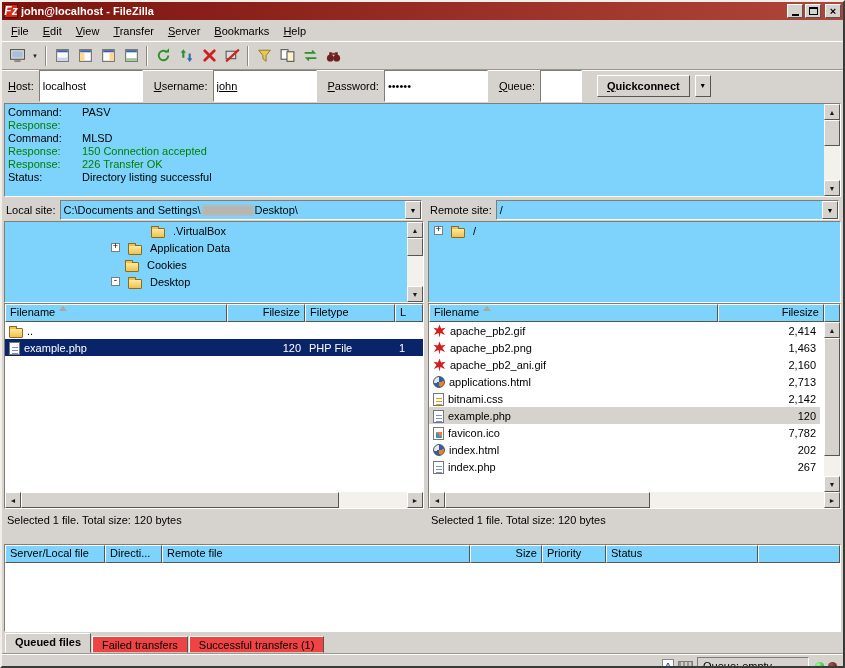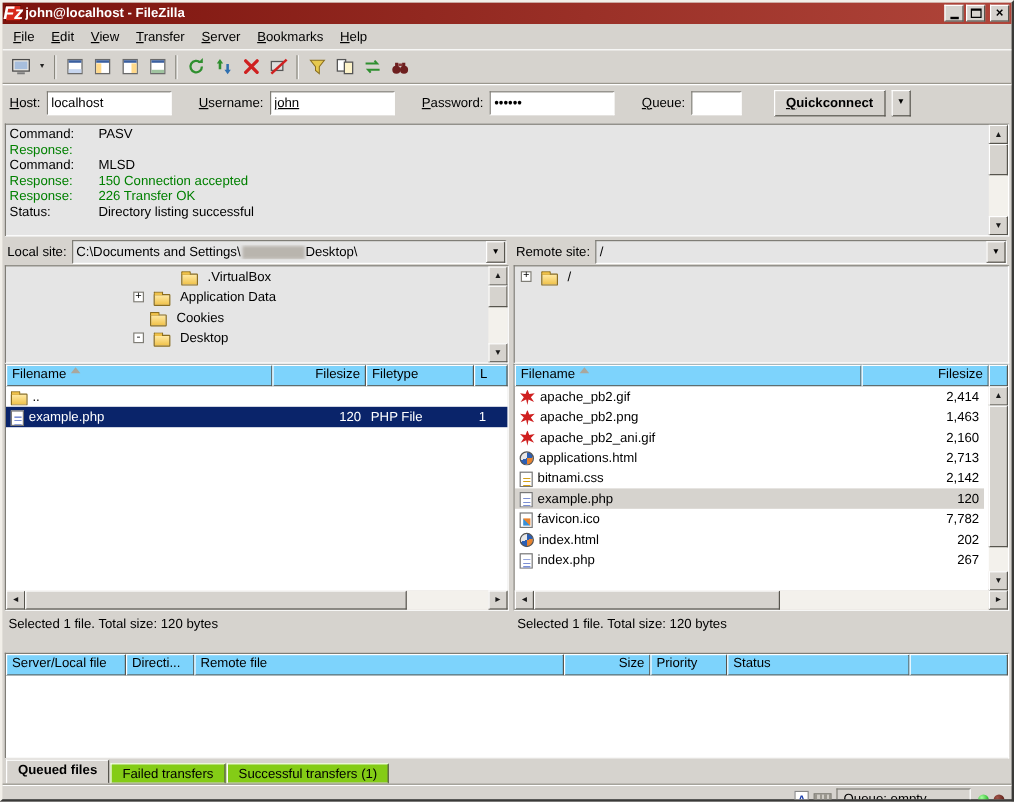--- a/index.html
+++ b/index.html
@@ -1,28 +1,28 @@
 <!DOCTYPE html>
 <html><head>
 <meta charset="utf-8">
 <style>
   html,body{margin:0;padding:0;background:#6b6b6b}
   body{font-family:"Liberation Sans",sans-serif;font-size:11px;color:#000}
   .window{width:845px;height:668px;box-sizing:border-box;background:#d6d3ce;
     border:2px solid;border-color:#f2efe9 #3a3a38 #3a3a38 #f2efe9;
     display:flex;flex-direction:column;overflow:hidden;position:relative}
   .raised{border:1px solid;border-color:#ffffff #57554e #57554e #ffffff;background:#d6d3ce}
-  .sunken{border:1px solid;border-color:#7f7d76 #ffffff #ffffff #7f7d76;background:#e5e5e5}
+  .sunken{border:1px solid;border-color:#7f7d76 #ffffff #ffffff #7f7d76;background:#7dd3fc}
   .sunken-flat{border:1px solid;border-color:#7f7d76 #ffffff #ffffff #7f7d76}
 
   
   .titlebar{height:18px;flex:none;background:linear-gradient(90deg,#7c130d,#b0453a);
     display:flex;align-items:center;padding:0 2px;gap:3px}
   .logo{width:14px;height:14px;flex:none;background:#d8281a;border:1px solid #5e0b06;box-sizing:border-box;
-    color:#fff;font-weight:bold;font-style:italic;font-size:15px;display:flex;align-items:center;justify-content:center}
+    color:#fff;font-weight:bold;font-style:italic;font-size:12px;display:flex;align-items:center;justify-content:center}
   .title-text{flex:1;color:#fff;font-weight:bold;white-space:nowrap;overflow:hidden}
   .winbtns{display:flex;gap:2px;align-items:center}
   .wbtn{width:16px;height:14px;box-sizing:border-box;display:flex;align-items:center;justify-content:center;
     font-size:11px;line-height:1;font-weight:bold;cursor:default}
   .glyph-min{width:7px;height:2px;background:#000;margin-top:7px}
   .glyph-max{width:9px;height:8px;box-sizing:border-box;border:1px solid #000;border-top-width:2px}
 
   
   .menubar{height:21px;flex:none;display:flex;align-items:center;padding:0 2px}
   .menu-item{display:inline-block;padding:3px 7px}
@@ -33,22 +33,22 @@
     border-top:1px solid #fff}
   .tbtn{width:22px;height:22px;display:flex;align-items:center;justify-content:center}
   .tbtn svg{width:17px;height:17px}
   .tbtn-dd{width:12px;height:22px;display:flex;align-items:center;justify-content:center;font-size:6px;color:#222}
   .tsep{width:0;height:20px;border-left:1px solid #8a887f;border-right:1px solid #fff;margin:0 3px}
 
   
   .quickbar{height:31px;flex:none;display:flex;align-items:center;padding:0 6px;gap:5px;border-top:1px solid #9a978e;box-shadow:inset 0 1px 0 #fff}
   .qlabel{display:inline-block;white-space:nowrap}
   .qlabel::first-letter{text-decoration:underline}
-  .qinput{height:20px;box-sizing:border-box;border:1px solid;border-color:#7f7d76 #fff #fff #7f7d76;
-    background:#fff;font:11px "Liberation Sans",sans-serif;padding:1px 3px;margin-right:18px}
+  .qinput{height:32px;box-sizing:border-box;border:1px solid;border-color:#7f7d76 #fff #fff #7f7d76;
+    background:#fff;font:11px "Liberation Sans",sans-serif;padding:1px 3px;margin-right:6px}
   .btn{height:22px;box-sizing:border-box;padding:0 9px;display:flex;align-items:center;font-weight:bold}
   .btn-label{display:inline-block}
   .btn-label::first-letter{text-decoration:underline}
   .btn-dd{width:16px;height:22px;box-sizing:border-box;display:flex;align-items:center;justify-content:center;font-size:7px}
 
   
   .log{height:92px;flex:none;margin:2px 2px 0;position:relative;overflow:hidden}
   .log-lines{padding:2px 3px;line-height:13px}
   .log-row{display:flex;white-space:nowrap}
   .log-label{width:74px;flex:none}
@@ -121,21 +121,21 @@
   .fi-ico::before{background:linear-gradient(45deg,#3a8fd4 0 50%,#e8832d 50% 100%);height:6px;width:6px;top:4px}
 
   
   .queuebox{flex:none;margin:6px 2px 0;display:flex;flex-direction:column}
   .queue-header{height:18px;flex:none;display:flex;background:#d6d3ce}
   .queue-body{height:68px;background:#fff}
   .qc0{width:100px}.qc1{width:57px}.qc2{width:308px}.qc3{width:72px}.qc4{width:64px}.qc5{width:152px}.qcf{flex:1}
 
   
   .tabs{height:21px;flex:none;display:flex;align-items:flex-end;padding-left:3px}
-  .tab{height:17px;box-sizing:border-box;padding:2px 9px;background:#84cc16;
+  .tab{height:17px;box-sizing:border-box;padding:2px 9px;background:#ef4444;
     border:1px solid;border-color:#fff #57554e #cac7c0 #fff;margin-right:1px;white-space:nowrap}
   .tab.active{height:20px;background:#d6d3ce;font-weight:bold;border-color:#fff #57554e #d6d3ce #fff}
 
   
   .statusbar{height:24px;flex:none;margin-top:auto;display:flex;align-items:center;gap:4px;padding:0 4px;
     border-top:1px solid #9a978e;box-shadow:inset 0 1px 0 #fff}
   .sb-spacer{flex:1}
   .sb-panel{height:18px;box-sizing:border-box;display:flex;align-items:center;padding:0 5px;gap:4px}
   .q-panel{width:112px}
   .tt-page{width:12px;height:15px;background:#fff;border:1px solid #888;box-sizing:border-box;

